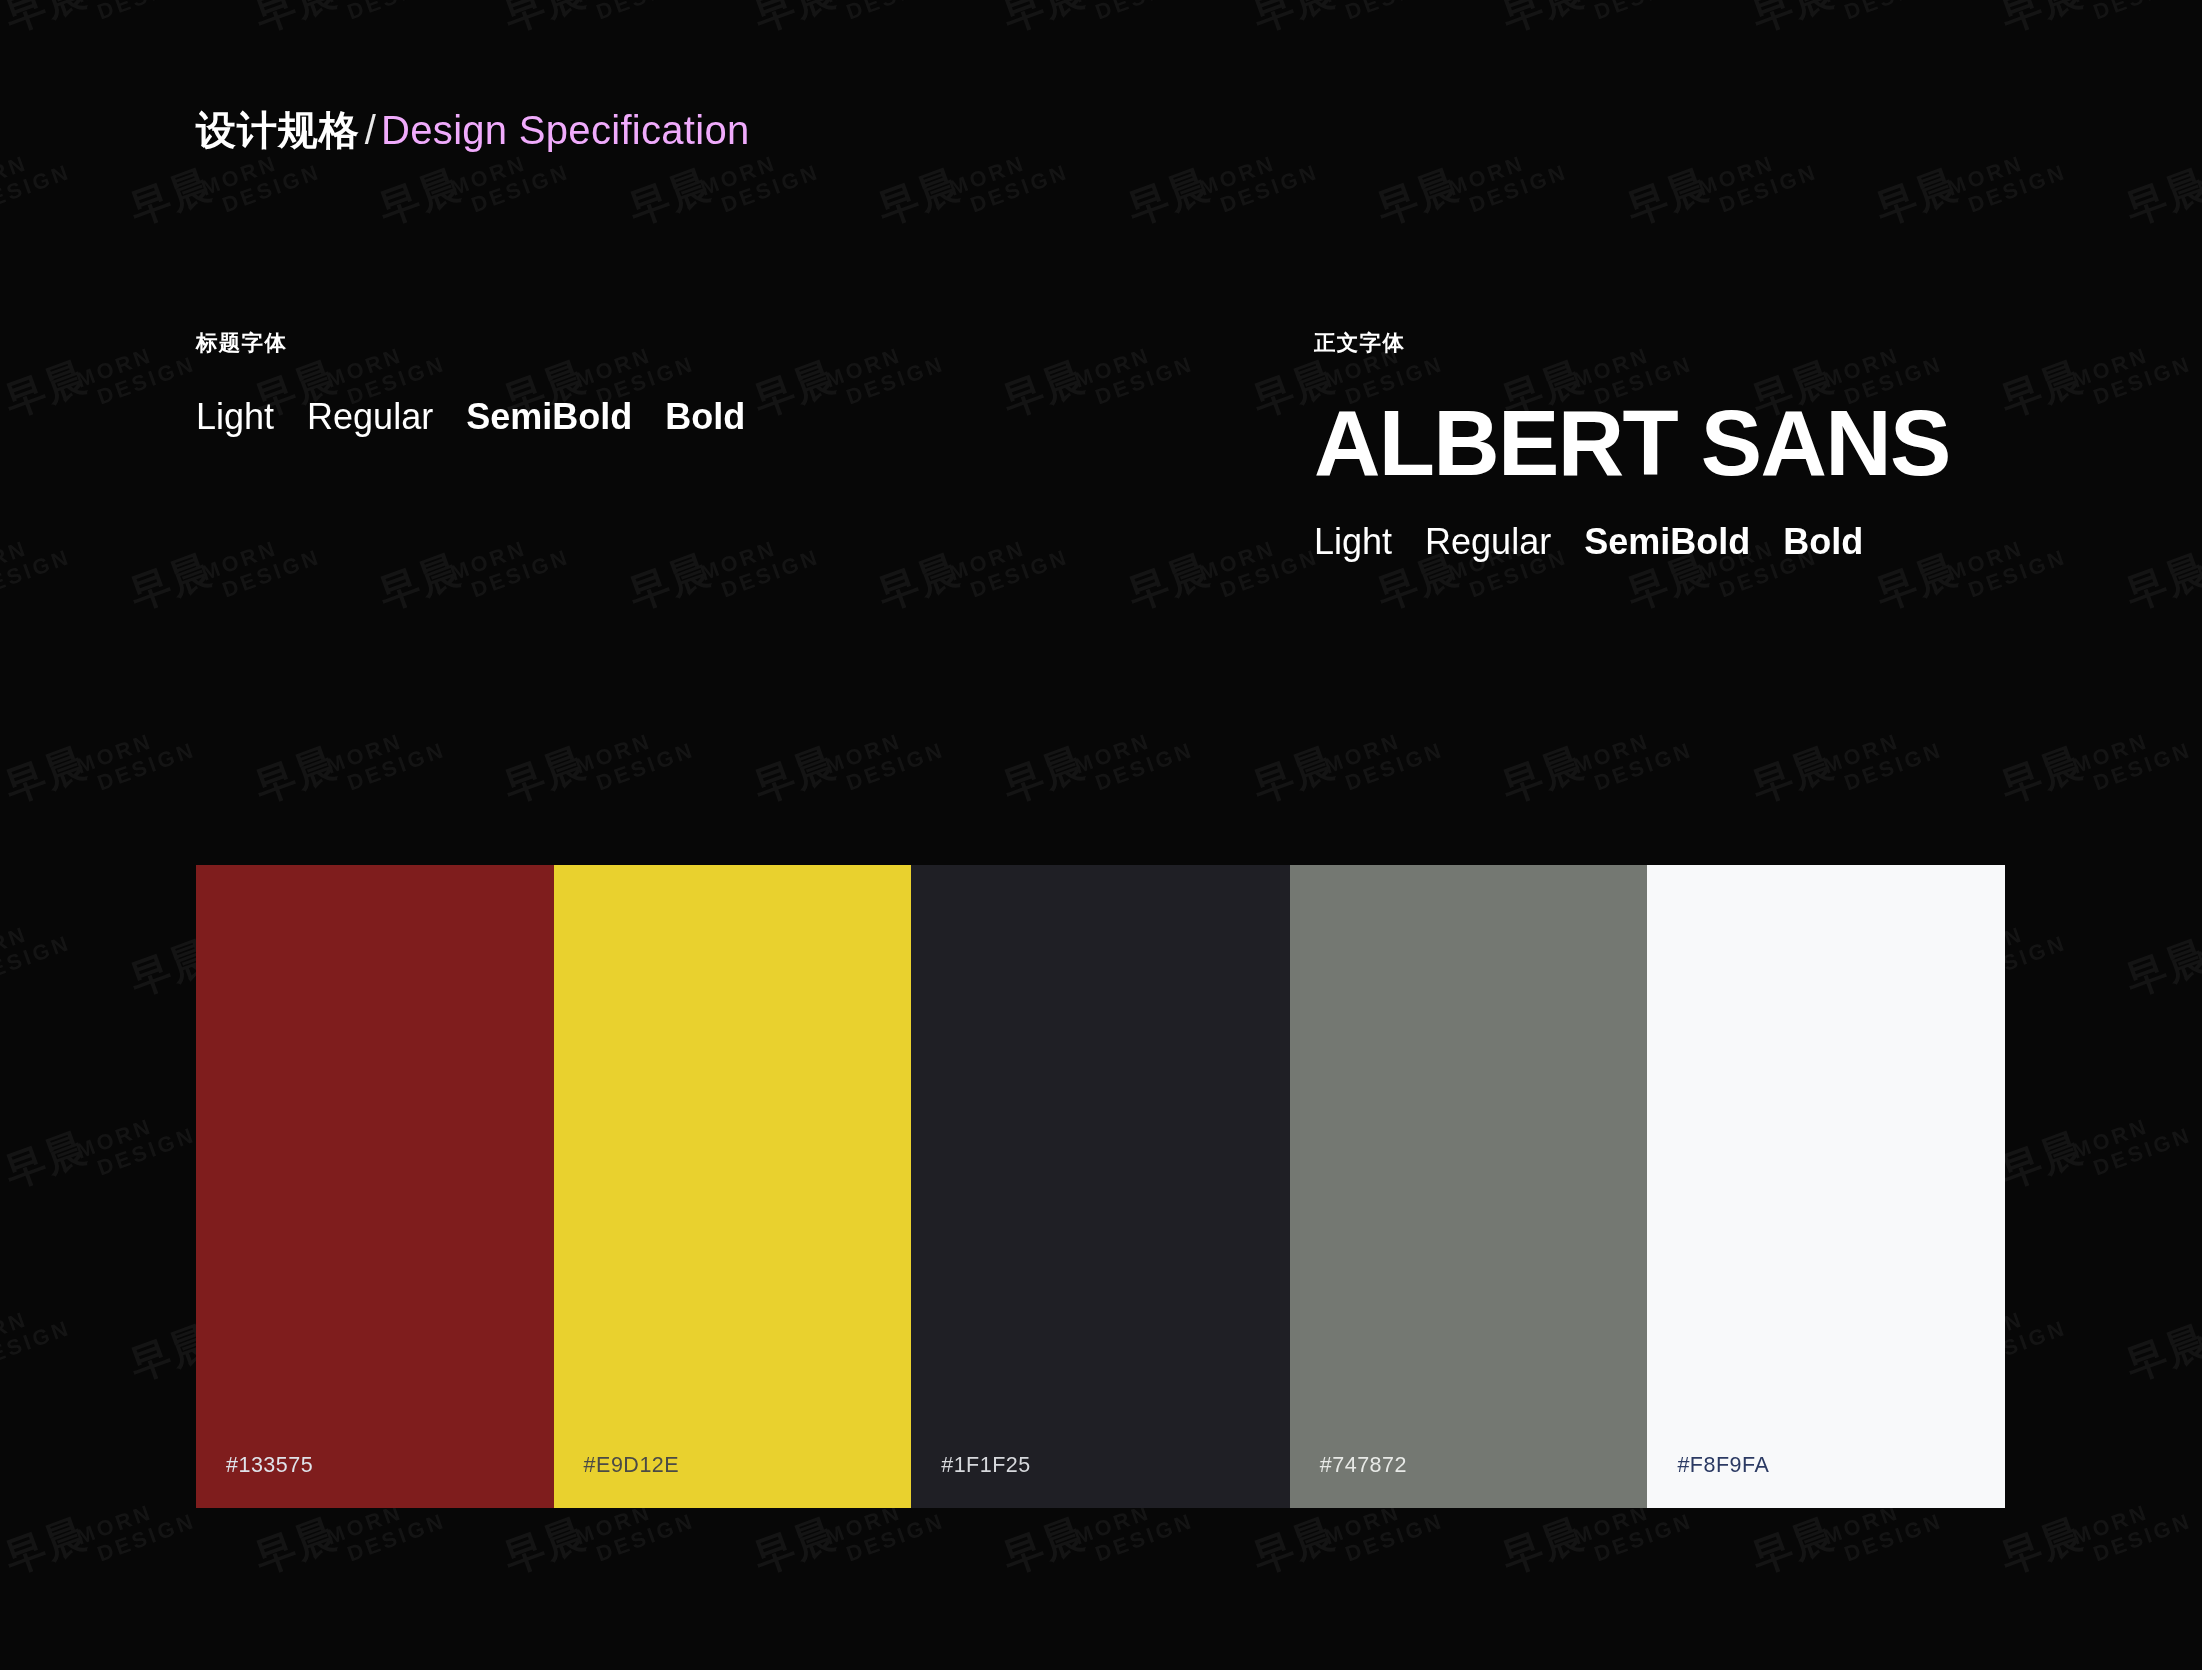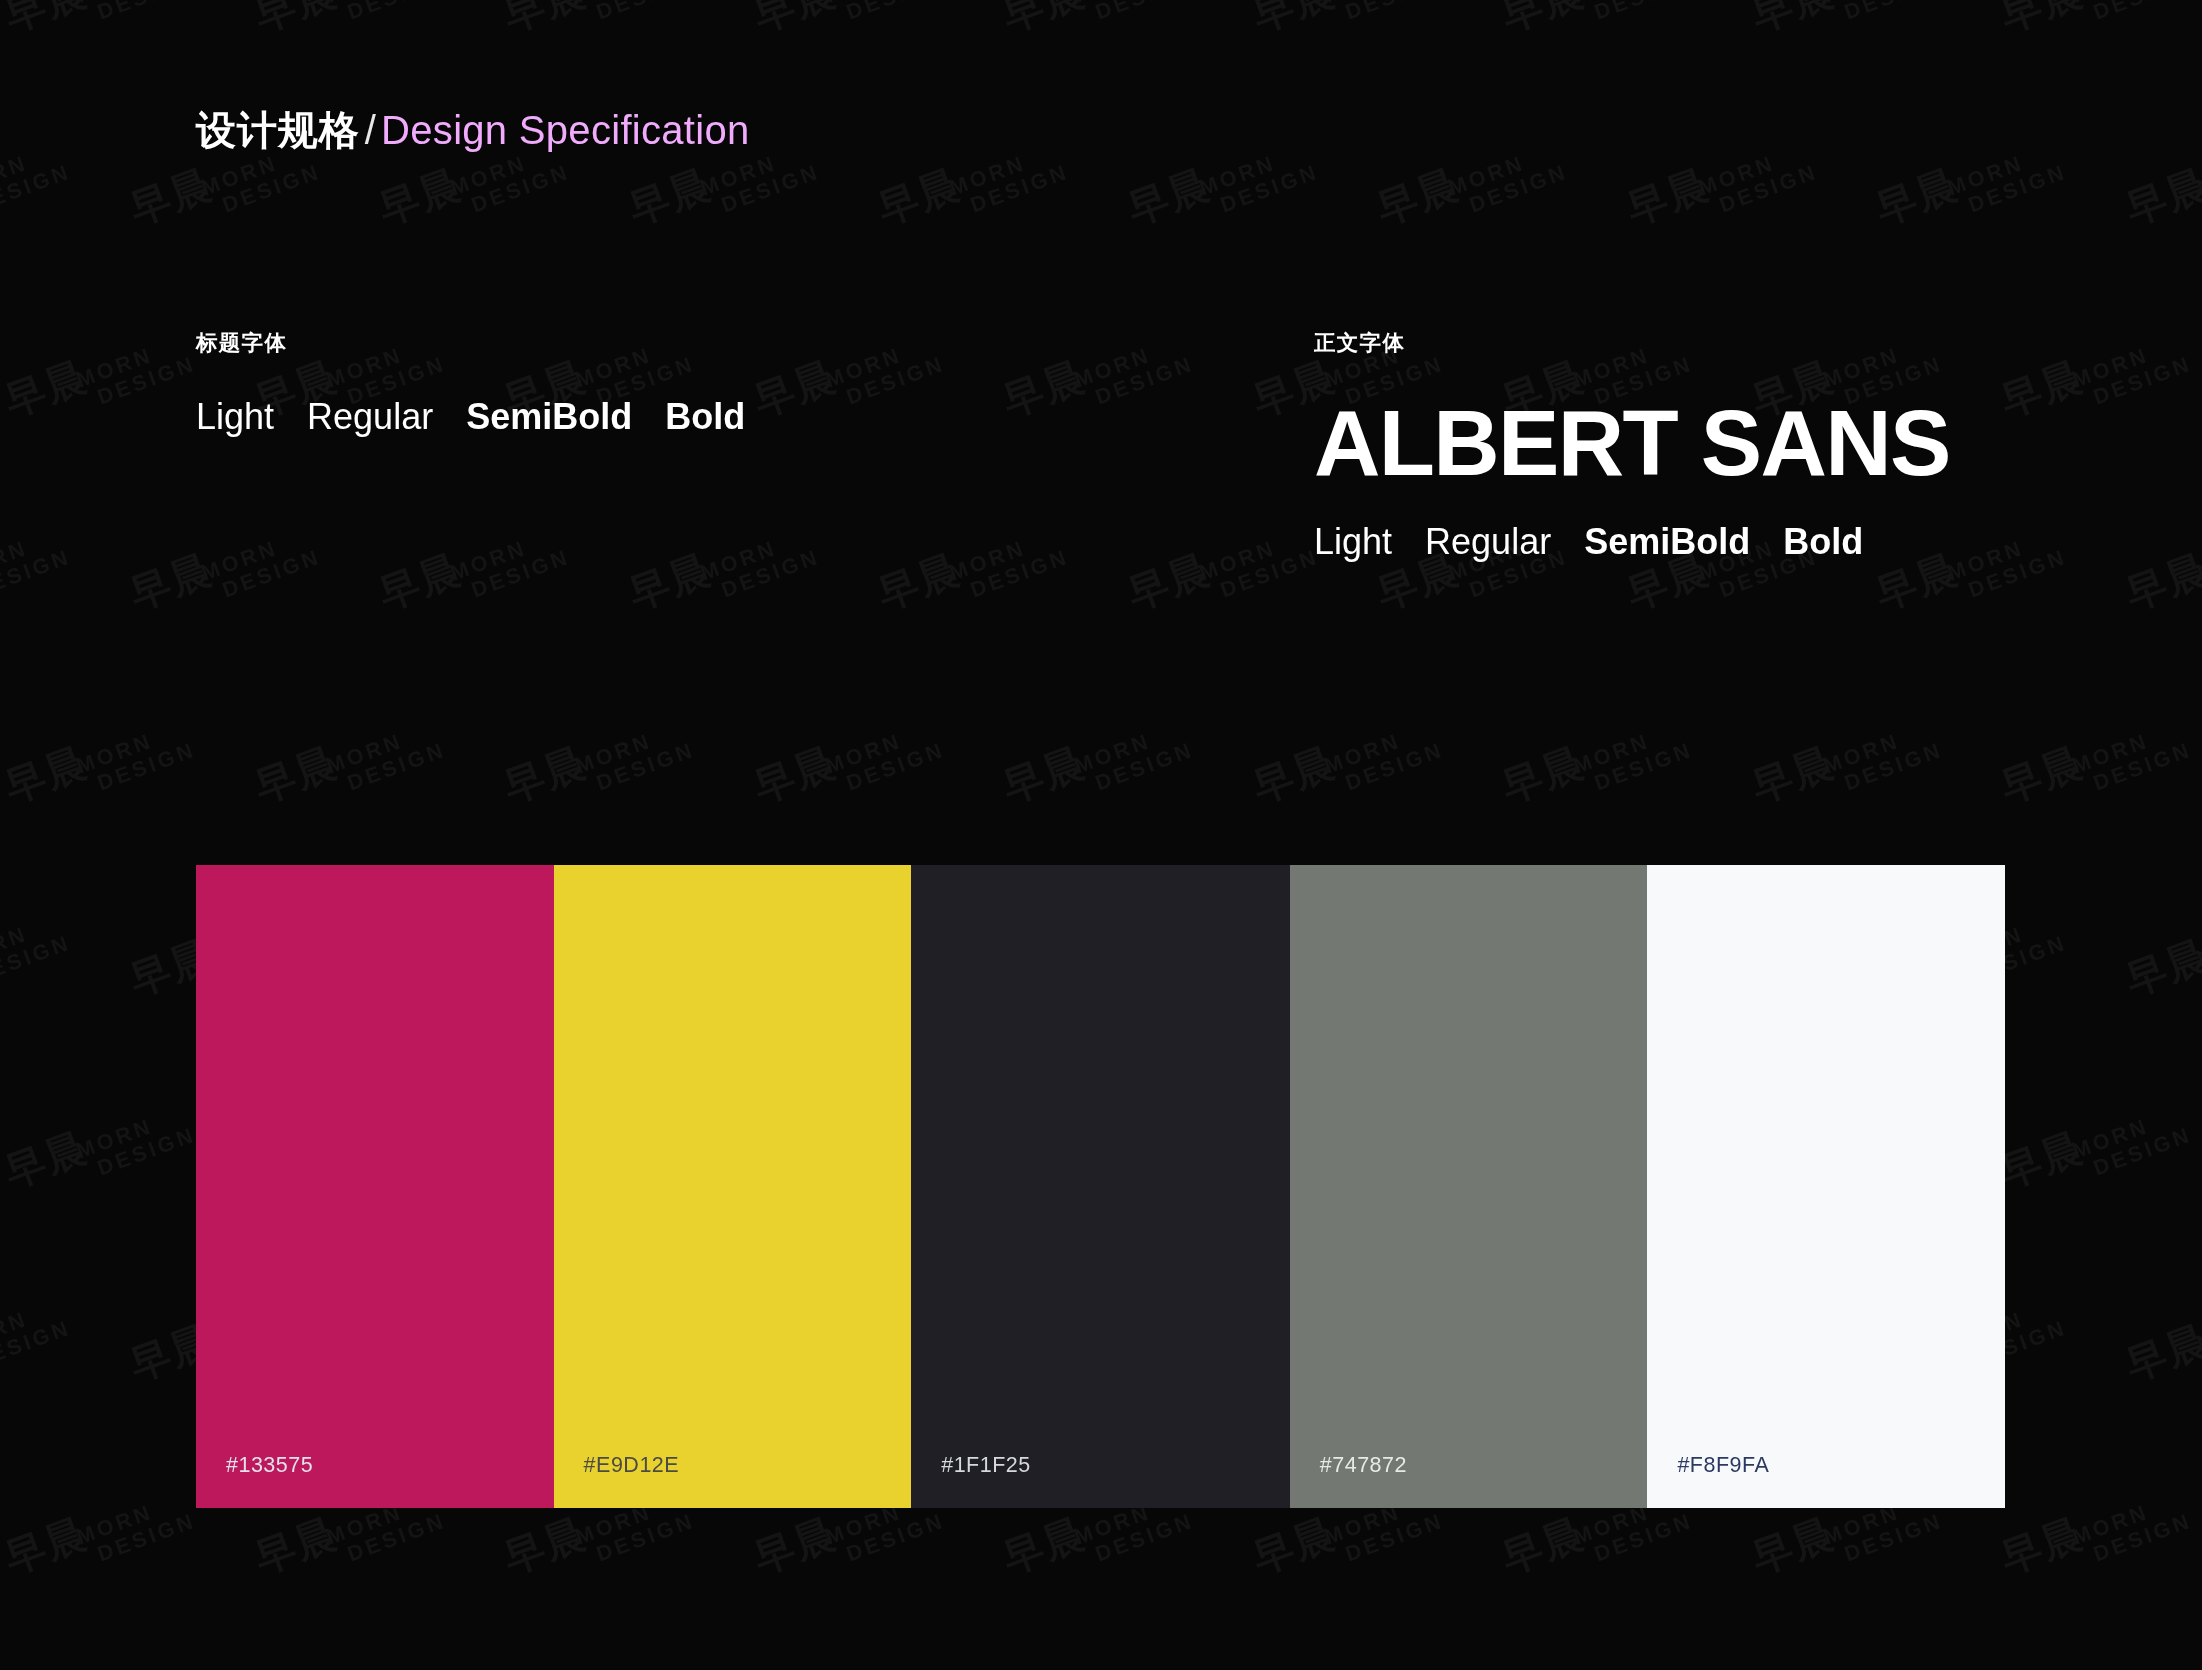--- a/index.html
+++ b/index.html
@@ -580,21 +580,21 @@
           <span class="weight w-light">Light</span>
           <span class="weight w-regular">Regular</span>
           <span class="weight w-semibold">SemiBold</span>
           <span class="weight w-bold">Bold</span>
         </div>
       </div>
 
     </div>
 
     <div id="palette">
-        <div class="swatch" style="background: #be185d;">
+        <div class="swatch" style="background: #7f1d1d;">
           <div class="swatch-hex" style="color: rgb(223, 227, 234);">#133575</div>
         </div>
         <div class="swatch" style="background: rgb(233, 209, 46);">
           <div class="swatch-hex" style="color: rgb(74, 74, 70);">#E9D12E</div>
         </div>
         <div class="swatch" style="background: rgb(31, 31, 37); padding-left: 21px;">
           <div class="swatch-hex" style="color: rgb(215, 217, 221);">#1F1F25</div>
         </div>
         <div class="swatch" style="background: rgb(116, 120, 114);">
           <div class="swatch-hex" style="color: rgb(232, 234, 231);">#747872</div>

